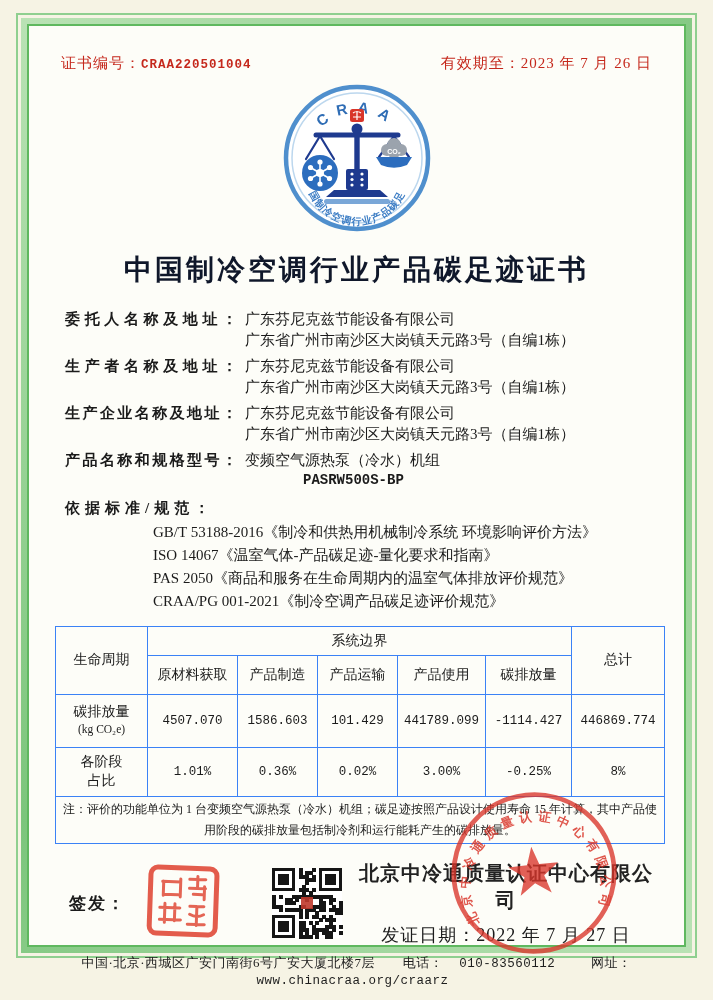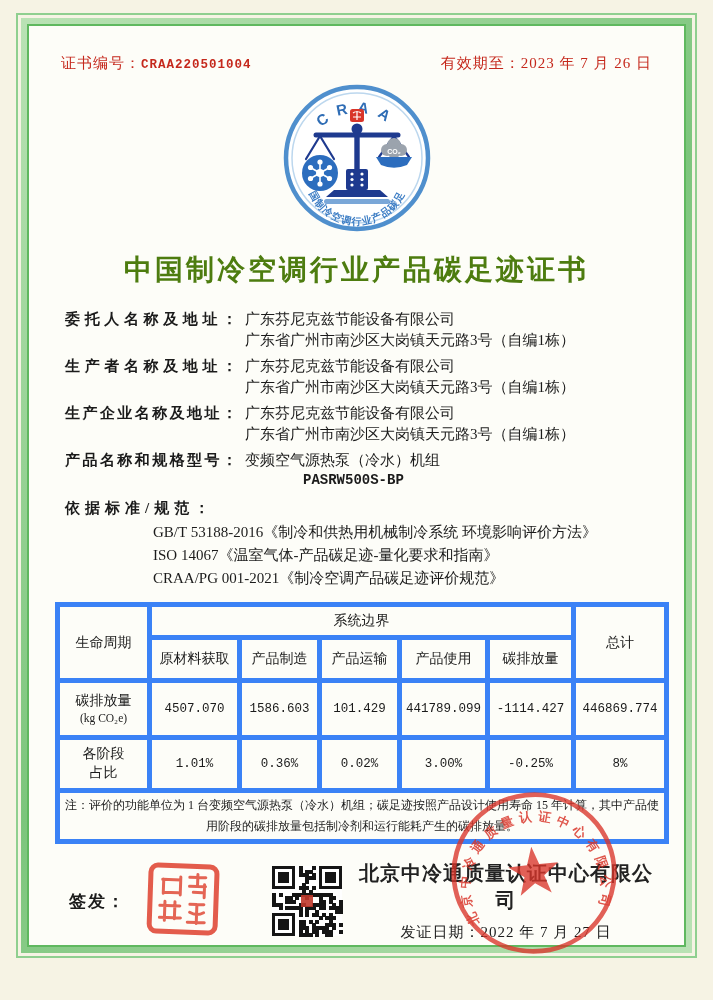--- a/index.html
+++ b/index.html
@@ -37,21 +37,21 @@
     display:flex;justify-content:space-between;
     color:#c5281c;font-size:15px;letter-spacing:1px;
     padding:4px 6px 0 6px;
   }
   
   .logo-wrap{width:150px;margin:10px auto 0 auto;}
   
   .doc-title{
     text-align:center;margin-top:14px;
     font-family:"Liberation Sans","DejaVu Sans",sans-serif;
-    font-size:28px;font-weight:700;letter-spacing:3px;color:#4d7c0f;
+    font-size:28px;font-weight:700;letter-spacing:3px;color:#0f172a;
   }
   
   .fields{margin-top:20px;font-size:15px;padding:0 10px;}
   .field{display:flex;margin-bottom:5px;line-height:1.4;}
   .field-label{
     width:172px;flex:0 0 172px;font-weight:700;
     text-align:justify;text-align-last:justify;
     margin-right:8px;white-space:nowrap;
   }
   .field-value{flex:1;}
@@ -60,21 +60,21 @@
   .standards{margin-top:8px;font-size:15px;padding:0 10px;}
   .standards-label{font-weight:700;letter-spacing:5px;}
   .standards-items{padding-left:88px;margin-top:3px;}
   .standards-items div{line-height:1.55;}
   
   table.lca{
     width:100%;border-collapse:collapse;margin-top:12px;
     font-size:13px;table-layout:fixed;
   }
   table.lca th,table.lca td{
-    border:5px solid #3b82f6;text-align:center;vertical-align:middle;
+    border:1px solid #3b82f6;text-align:center;vertical-align:middle;
     padding:2px;font-weight:400;
   }
   table.lca .hdr{font-size:14px;}
   table.lca .num{font-family:"Liberation Mono","DejaVu Sans Mono",monospace;font-size:12.5px;}
   table.lca .rowlabel{font-size:14px;line-height:1.35;}
   table.lca .sub{font-size:11.5px;}
   tr.hrow1 th{height:24px;}
   tr.hrow2 th{height:34px;}
   tr.drow td{height:48px;}
   tr.prow td{height:44px;}
@@ -85,21 +85,21 @@
   .sign-row{display:flex;align-items:center;margin-top:16px;padding:0 4px;}
   .sign-label{font-weight:700;font-size:17px;letter-spacing:2px;margin-left:10px;}
   .sq-seal{margin-left:20px;transform:rotate(2deg);}
   .qr{position:relative;width:70px;height:70px;background:#fff;margin-left:52px;flex:0 0 70px;}
   .qf{position:absolute;width:23px;height:23px;border:3px solid #151515;box-sizing:border-box;}
   .qf::after{content:"";position:absolute;left:3px;top:3px;width:11px;height:11px;background:#151515;}
   .qf.tl{left:0;top:0}.qf.tr{right:0;top:0}.qf.bl{left:0;bottom:0}
   .qr-center{position:absolute;left:29px;top:29px;width:12px;height:12px;background:#c0392b;opacity:.9;z-index:2;}
   .issuer{flex:1;text-align:center;margin-left:16px;}
   .issuer-name{font-family:"Liberation Sans","DejaVu Sans",sans-serif;font-size:20px;font-weight:700;letter-spacing:1px;color:#222;}
-  .issuer-date{font-size:15px;margin-top:9px;letter-spacing:1px;font-family:Liberation Serif, serif;}
+  .issuer-date{font-size:18px;margin-top:9px;letter-spacing:1px;font-family:Liberation Serif, serif;}
   
   .round-seal{
     position:absolute;left:446px;top:788px;width:176px;height:170px;
     transform:rotate(-6deg);pointer-events:none;z-index:5;opacity:.92;
   }
   
   .page-footer{
     position:absolute;left:0;right:0;bottom:12px;text-align:center;
     font-size:13px;color:#1d1d1d;letter-spacing:.5px;
   }
@@ -222,20 +222,21 @@
                 <div class="model-line">PASRW500S-BP</div>
               </div>
             </div>
           </div>
 
           <div class="standards">
             <div class="standards-label">依据标准/规范：</div>
             <div class="standards-items">
               <div>GB/T 53188-2016《制冷和供热用机械制冷系统 环境影响评价方法》</div>
               <div>ISO 14067《温室气体-产品碳足迹-量化要求和指南》</div>
+              <div>PAS 2050《商品和服务在生命周期内的温室气体排放评价规范》</div>
               <div>CRAA/PG 001-2021《制冷空调产品碳足迹评价规范》</div>
             </div>
           </div>
 
           <table class="lca">
             <colgroup>
               <col style="width:92px">
                 <col style="width:90px">
                 <col style="width:80px">
               <col style="width:80px">
@@ -453,13 +454,18 @@
         <path id="sp-arc" d="M 60,168 A 70,70 0 1 1 120,168"></path>
       </defs>
       <ellipse cx="90" cy="90" rx="85" ry="83" fill="none" stroke="#d9352a" stroke-width="5" opacity=".85"></ellipse>
       <polygon points="90,62 96.5,81.1 116.6,81.3 100.5,93.4 106.5,112.6 90,101 73.5,112.6 79.5,93.4 63.4,81.3 83.5,81.1" fill="#d9352a" opacity=".85"></polygon>
       <text font-size="13.5" font-weight="bold" fill="#d9352a" letter-spacing="5.5" opacity=".9" font-family="Liberation Serif, serif">
         <textPath href="#sp-arc" startOffset="50%" text-anchor="middle">北京中冷通质量认证中心有限公司</textPath>
       </text>
     </svg>
   </div>
 
+  <div class="page-footer">
+    <span>中国·北京·西城区广安门南街6号广安大厦北楼7层</span>
+    <span><span>电话：</span><span class="mono">010-83560112</span></span>
+    <span><span>网址：</span><span class="mono">www.chinacraa.org/craarz</span></span>
+  </div>
 </div>
 
 </body></html>

